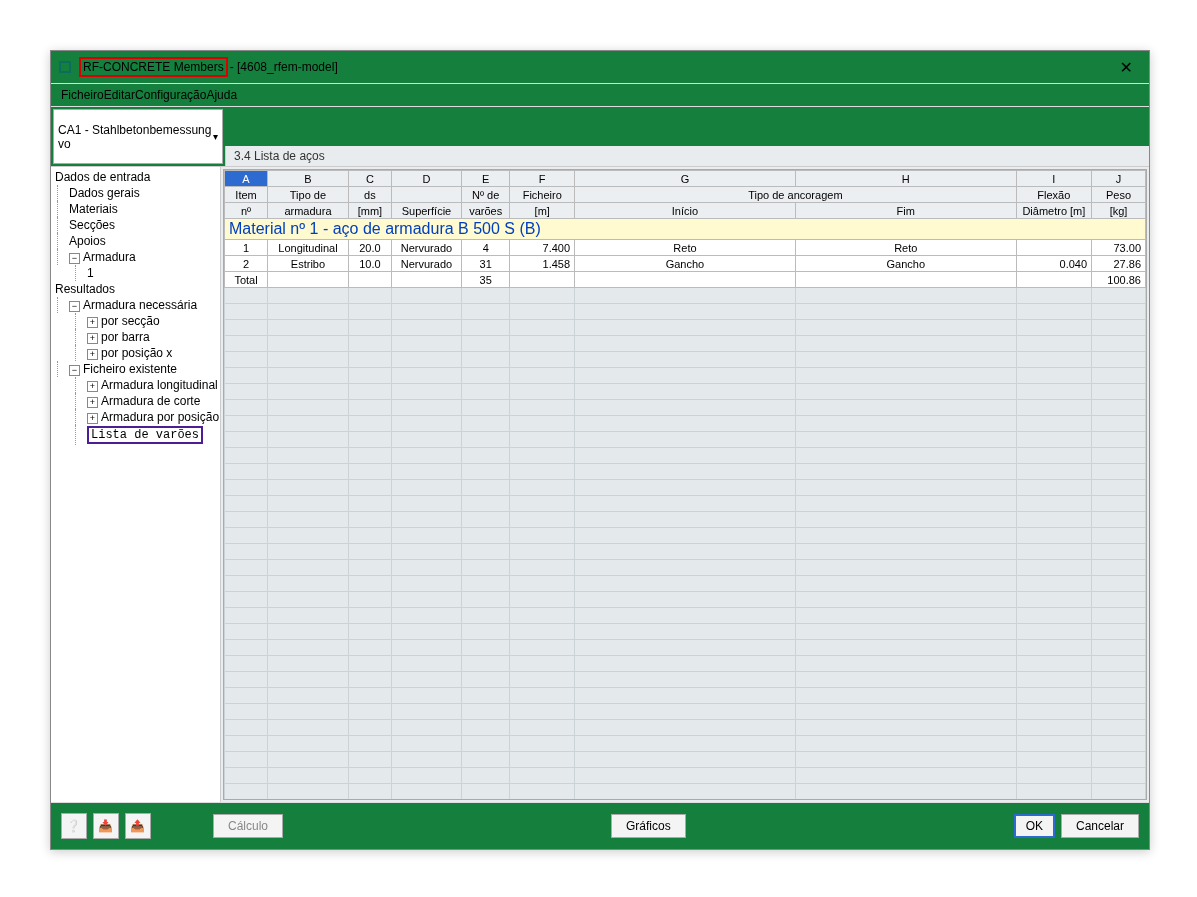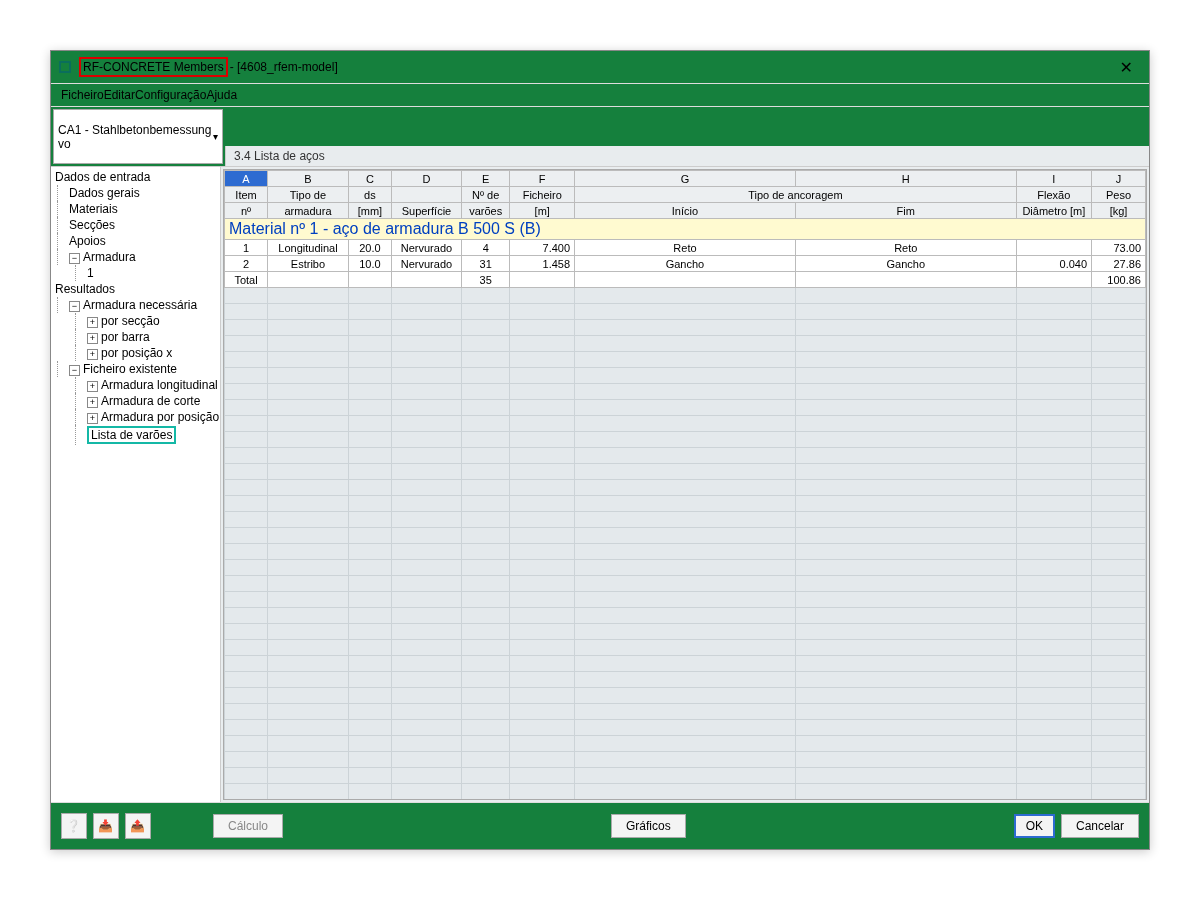--- a/index.html
+++ b/index.html
@@ -19,21 +19,21 @@
 .body { flex: 1; display: flex; overflow: hidden; }
 .sidebar { width: 170px; border-right: 1px solid #ccc; background: #fff; padding: 2px 0; overflow: auto; }
 .tree { list-style: none; }
 .tree li { padding: 1px 18px; white-space: nowrap; }
 .tree .lvl0 { padding-left: 4px; }
 .tree .lvl1 { padding-left: 18px; position: relative; }
 .tree .lvl2 { padding-left: 36px; position: relative; }
 .tree .lvl1::before, .tree .lvl2::before { content: ""; position: absolute; left: 6px; top: 0; bottom: 0; border-left: 1px dotted #999; }
 .tree .lvl2::before { left: 24px; }
 .tree .exp { display: inline-block; width: 11px; height: 11px; border: 1px solid #888; text-align: center; line-height: 9px; font-size: 9px; margin-right: 3px; background: #fff; }
-.tree .highlight { border: 2px solid #14b8a6; padding: 0 2px; display: inline-block; }
+.tree .highlight { border: 2px solid #4c1d95; padding: 0 2px; display: inline-block; font-family: Liberation Mono, monospace; }
 .main { flex: 1; display: flex; flex-direction: column; background: #e9edef; padding: 0; overflow: hidden; }
 .grid-wrap { flex: 1; margin: 2px; border: 1px solid #aaa; background: #fff; overflow: auto; }
 table.grid { border-collapse: collapse; width: 100%; table-layout: fixed; }
 table.grid th, table.grid td { border: 1px solid #bbb; padding: 1px 4px; font-size: 11px; height: 16px; overflow: hidden; white-space: nowrap; }
 table.grid thead th { background: #eceff1; text-align: center; font-weight: 400; }
 table.grid thead tr.letters th.sel { background: #2d6bd1; color: #fff; }
 table.grid .mat-row td { background: #fffad0; color: #0040c0; text-align: left; font-size: 16px; }
 table.grid tbody td { text-align: center; }
 table.grid tbody td.r { text-align: right; }
 table.grid tbody tr.empty td { background: #e4e9ec; border-color: #ccd3d7; height: 16px; }

